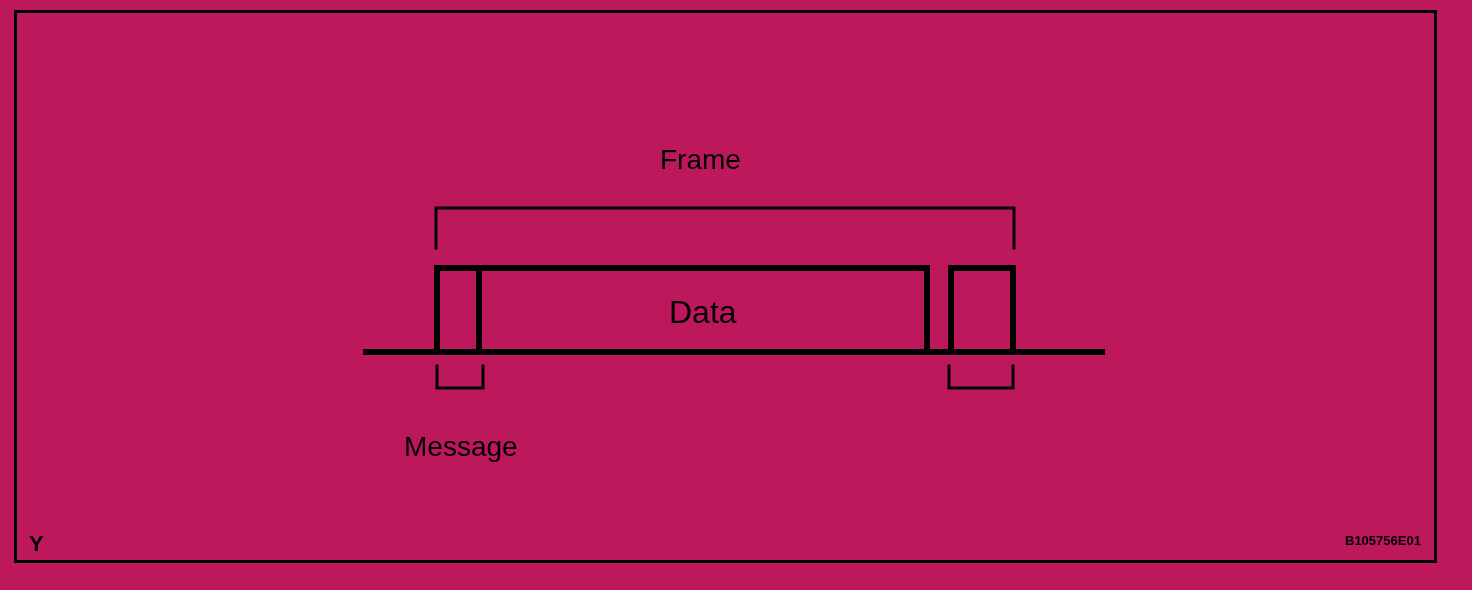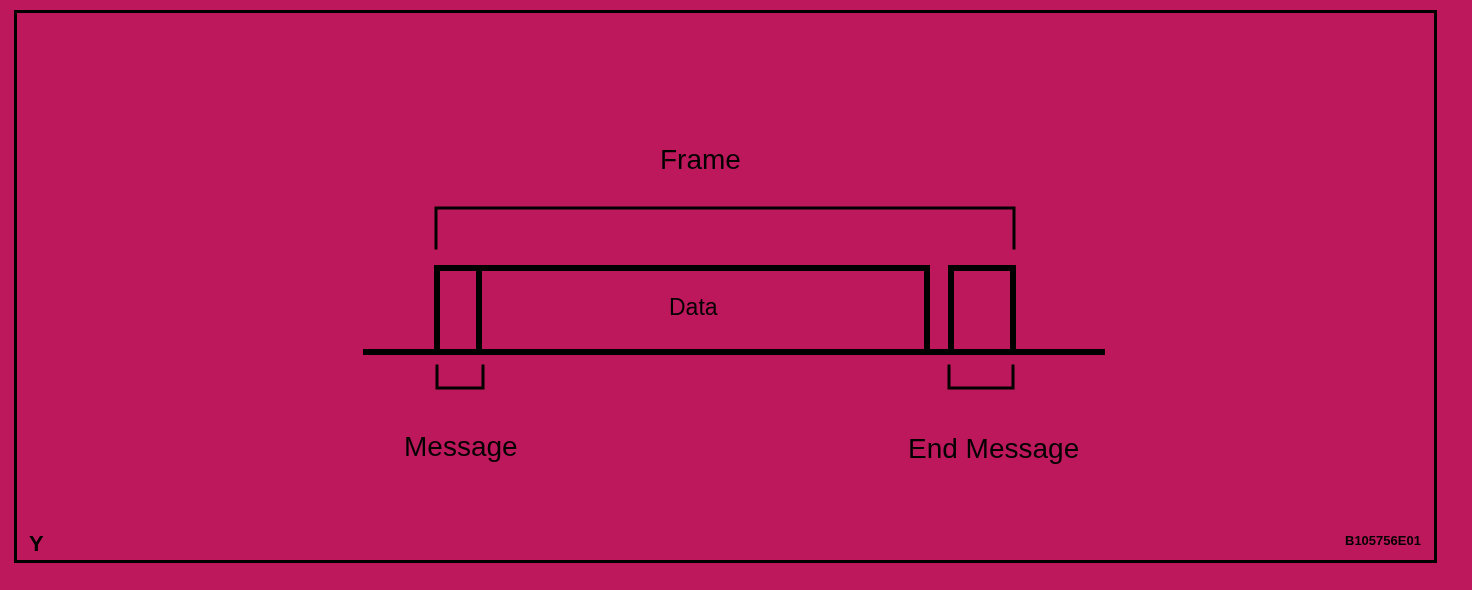--- a/index.html
+++ b/index.html
@@ -43,21 +43,21 @@
     line-height: 1;
   }
   #label-frame {
     left: 660px;
     top: 146px;
     font-size: 28px;
   }
   #label-data {
     left: 669px;
     top: 296px;
-    font-size: 23px;
+    font-size: 32px;
   }
   #label-header {
     left: 404px;
     top: 433px;
     font-size: 28px;
   }
   #label-end-message {
     left: 908px;
     top: 435px;
     font-size: 28px;
@@ -112,19 +112,18 @@
       <path d="M 949 366 L 949 388 L 1013 388 L 1013 366" fill="none" stroke="#000000" stroke-width="3" stroke-linecap="square" stroke-linejoin="miter"></path>
     </g>
   </svg>
 
   <div class="diag-label" id="label-frame">Frame</div>
 
   <div class="diag-label" id="label-data">Data</div>
 
   <div class="diag-label" id="label-header">Message</div>
 
-  <div class="diag-label" id="label-end-message">End Message</div>
 
   <div class="diag-label" id="label-corner-mark">Y</div>
 
   <div class="diag-label" id="label-figure-code">B105756E01</div>
 
 </div>
 
 </body></html>

